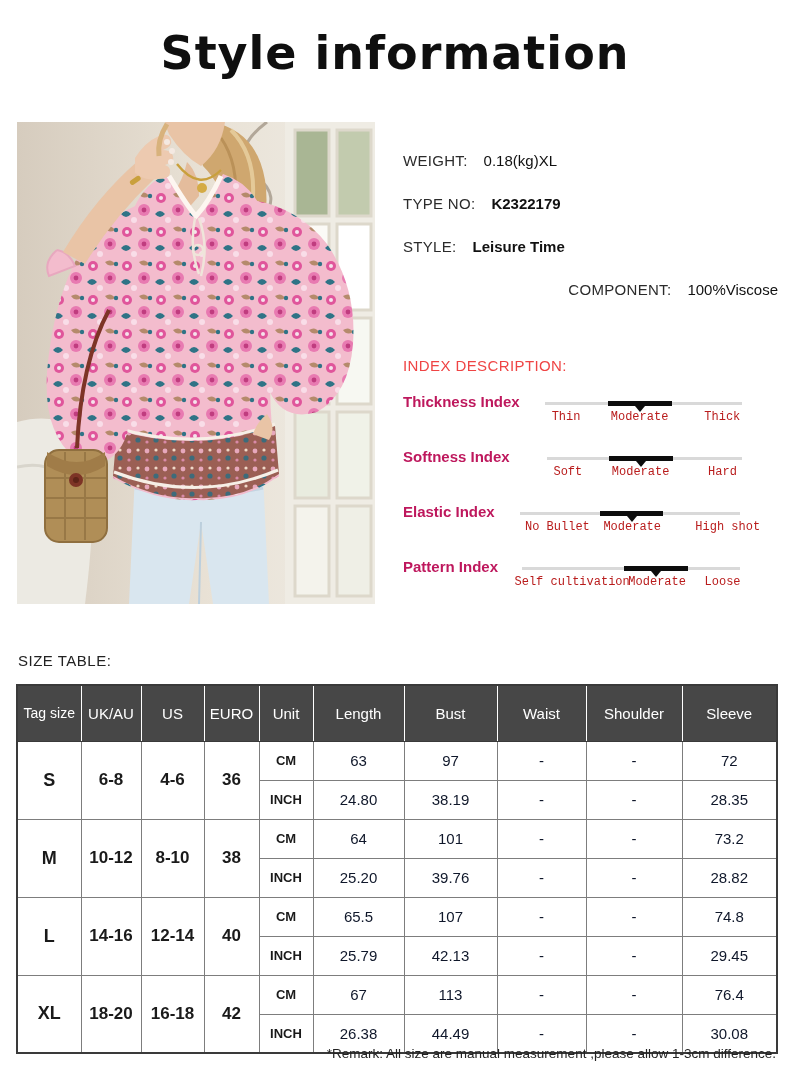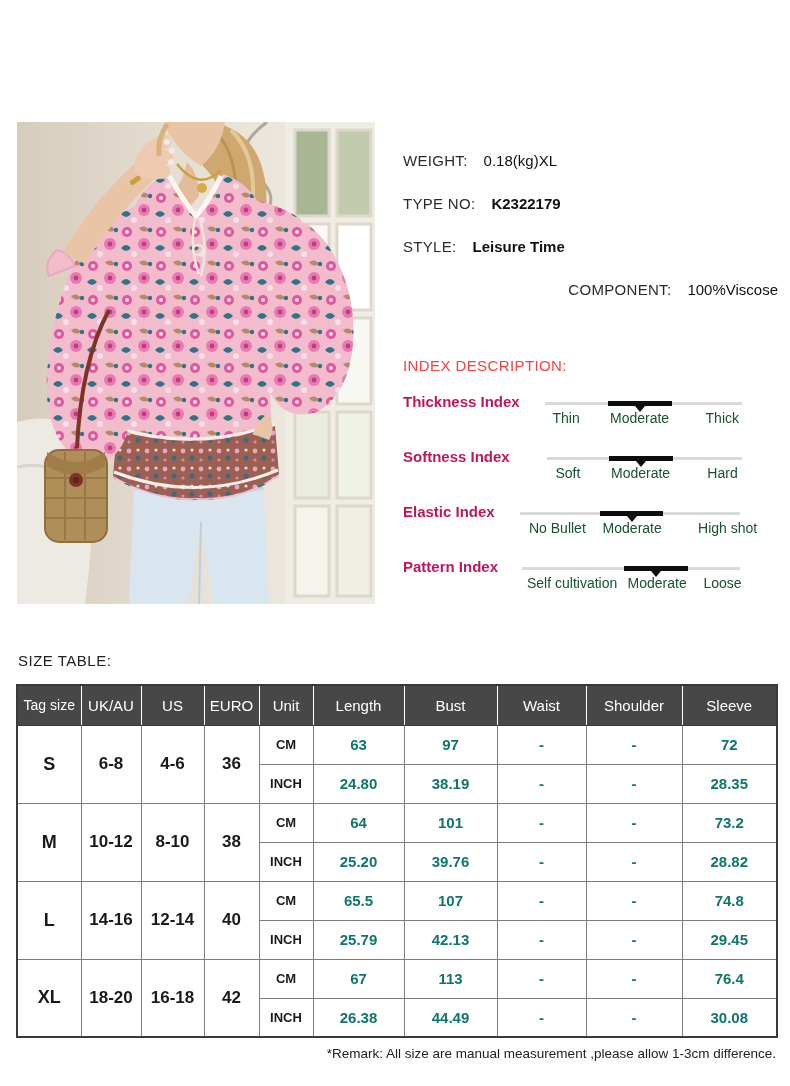--- a/index.html
+++ b/index.html
@@ -26,46 +26,47 @@
 
   .idx-heading { position:absolute; left:0; top:205px; font-size:15px; letter-spacing:0.4px; color:#ef4444; }
 
   .idx-row { position:absolute; left:0; width:375px; height:50px; }
   .idx-label { position:absolute; left:0; top:0; font-size:15px; font-weight:700; color:#be185d; }
   .scale { position:absolute; top:0; height:40px; }
   .scale-line { position:absolute; left:0; top:9px; width:100%; height:3px; background:#d9d9d9; }
   .scale-black { position:absolute; top:8px; height:5px; background:#0d0d0d; }
   .scale-black:after { content:""; position:absolute; left:50%; top:5px; margin-left:-5px;
                        border:5px solid transparent; border-top:6px solid #0d0d0d; border-bottom:none; }
-  .tick { position:absolute; top:17px; transform:translateX(-50%); font-size:14px; color:#14532d; white-space:nowrap; }
+  .tick { position:absolute; top:17px; transform:translateX(-50%); font-size:12px; color:#b91c1c; white-space:nowrap;font-family:Liberation Mono, monospace; }
 
   
   .size-heading { position:absolute; left:18px; top:652px; font-size:15px; letter-spacing:0.5px; color:#222; }
   table.sizes { position:absolute; left:16px; top:684px; width:760px; border-collapse:collapse; table-layout:fixed;
                 border:2px solid #3a3a3a; }
   table.sizes th, table.sizes td { border:1px solid #7d7d7d; text-align:center; vertical-align:middle; overflow:hidden; }
-  table.sizes thead tr { height:40px;margin-left:8px; }
+  table.sizes thead tr { height:56px;margin-left:8px; }
   table.sizes tbody tr { height:39px; }
   table.sizes th { background:#474747; color:#ffffff; font-weight:400; font-size:15px;
                    border-right:1px solid rgba(255,255,255,0.55); border-bottom:1px solid #3a3a3a; border-top:none; }
   table.sizes th:first-child { font-size:14px; }
   table.sizes th:last-child { border-right:1px solid #fca5a5; }
   td.tag  { font-weight:700; font-size:18px; }
   td.intl { font-weight:700; font-size:17px; }
   td.unit { font-weight:700; font-size:13px; }
-  td.num  { font-weight:700; font-size:15px; color:#0f766e; }
+  td.num  { font-weight:400; font-size:15px; color:#0f172a; }
 
   .remark { position:absolute; right:14px; top:1046px; width:560px; text-align:right;
             font-size:13.5px; color:#222; }
 </style>
 </head>
 <body>
 
 <div class="page">
 
+  <div class="title">Style information</div>
 
   <div class="photo">
     <svg width="358" height="482" viewBox="0 0 358 482" xmlns="http://www.w3.org/2000/svg">
       <defs>
         <linearGradient id="wall" x1="0" y1="0" x2="1" y2="0">
           <stop offset="0" stop-color="#d6ccbe"></stop>
           <stop offset="0.55" stop-color="#e9e2d6"></stop>
           <stop offset="1" stop-color="#efece5"></stop>
         </linearGradient>
         <pattern id="floral" width="34" height="34" patternUnits="userSpaceOnUse">

